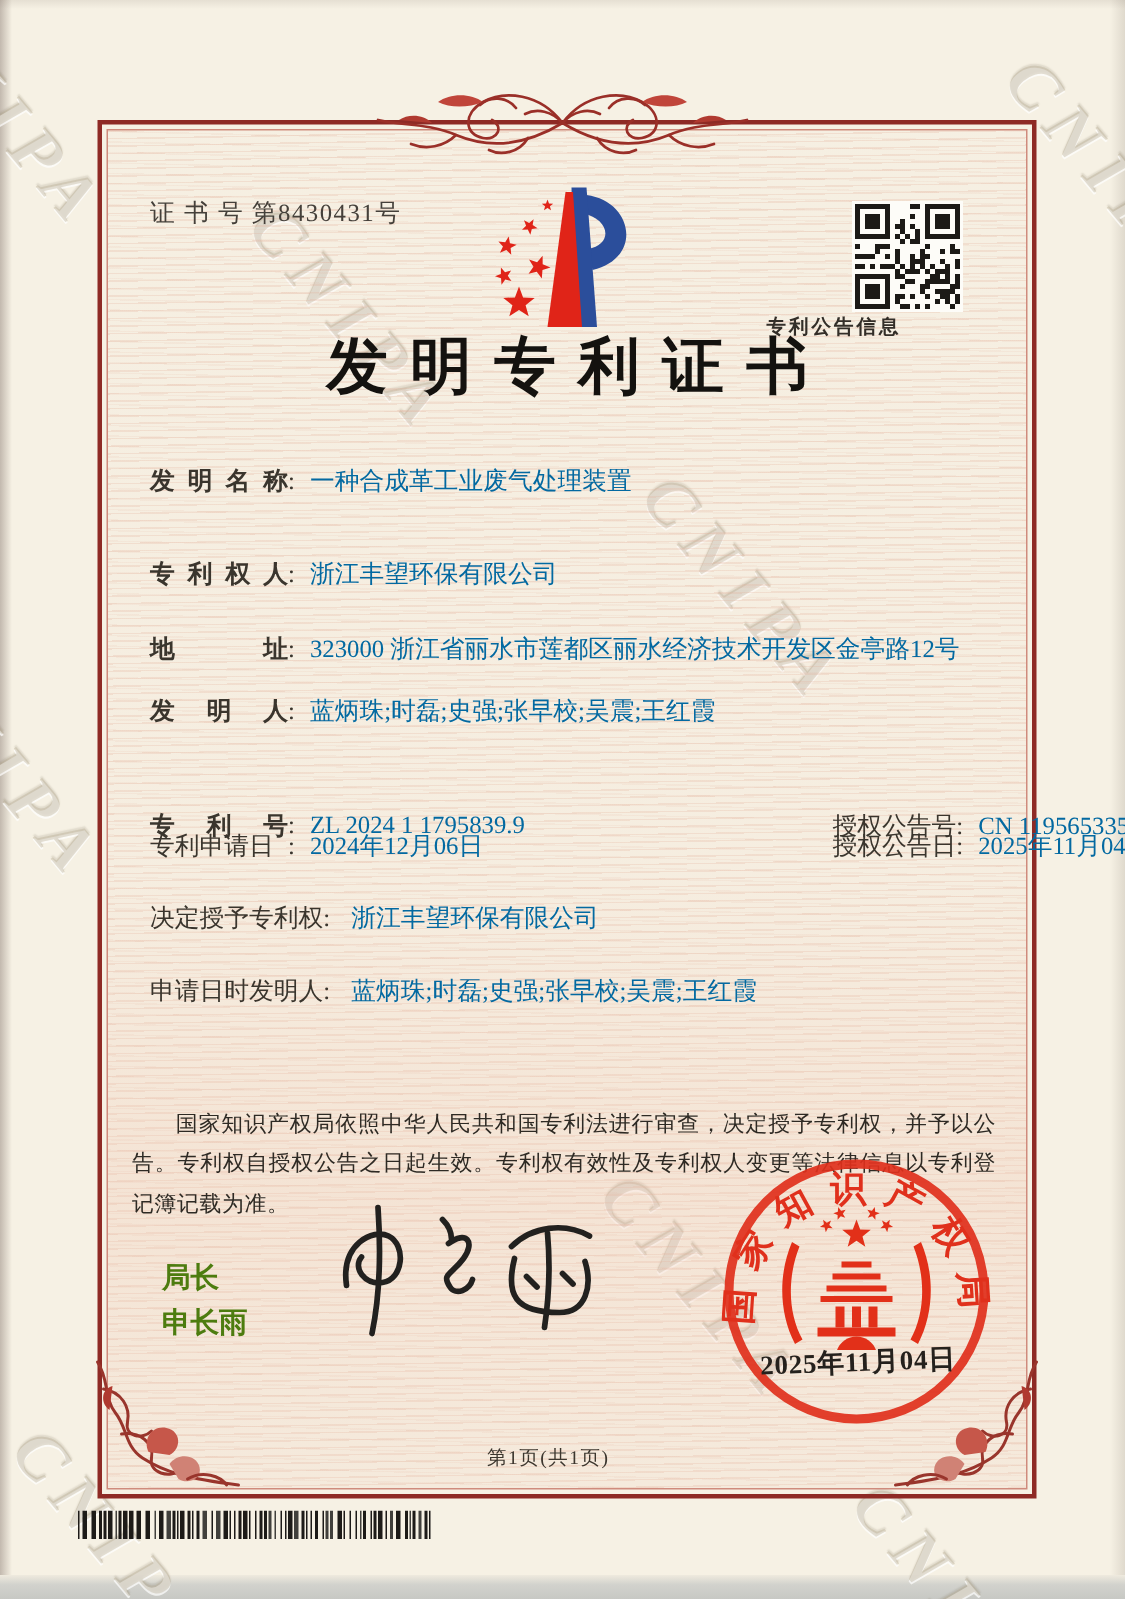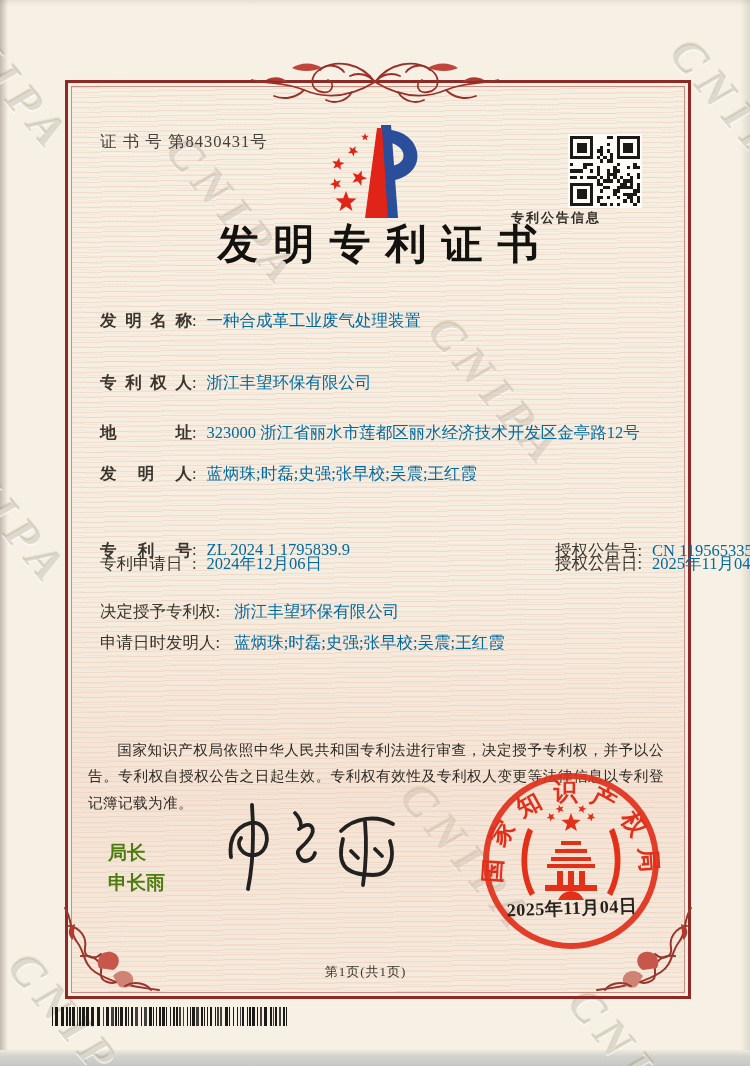--- a/index.html
+++ b/index.html
@@ -387,21 +387,21 @@
   <span class="flabel">专利申请日</span><span class="colon">:</span><span class="val">2024年12月06日</span>
   <span class="rcol">
     <span>授权公告日</span><span class="colon">:</span><span class="val">2025年11月04日</span>
   </span>
 </div>
 
 <div class="row" style="top:601px">
   <span>决定授予专利权</span><span class="colon">:</span>&nbsp;<span class="val">浙江丰望环保有限公司</span>
 </div>
 
-<div class="row" style="top:632px">
+<div class="row" style="top:650px">
   <span>申请日时发明人</span><span class="colon">:</span>&nbsp;<span class="val">蓝炳珠;时磊;史强;张早校;吴震;王红霞</span>
 </div>
 
 <p class="statement">国家知识产权局依照中华人民共和国专利法进行审查，决定授予专利权，并予以公告。专利权自授权公告之日起生效。专利权有效性及专利权人变更等法律信息以专利登记簿记载为准。</p>
 
 <div class="officer">
   <div>局长</div>
   <div>申长雨</div>
 </div>
 

